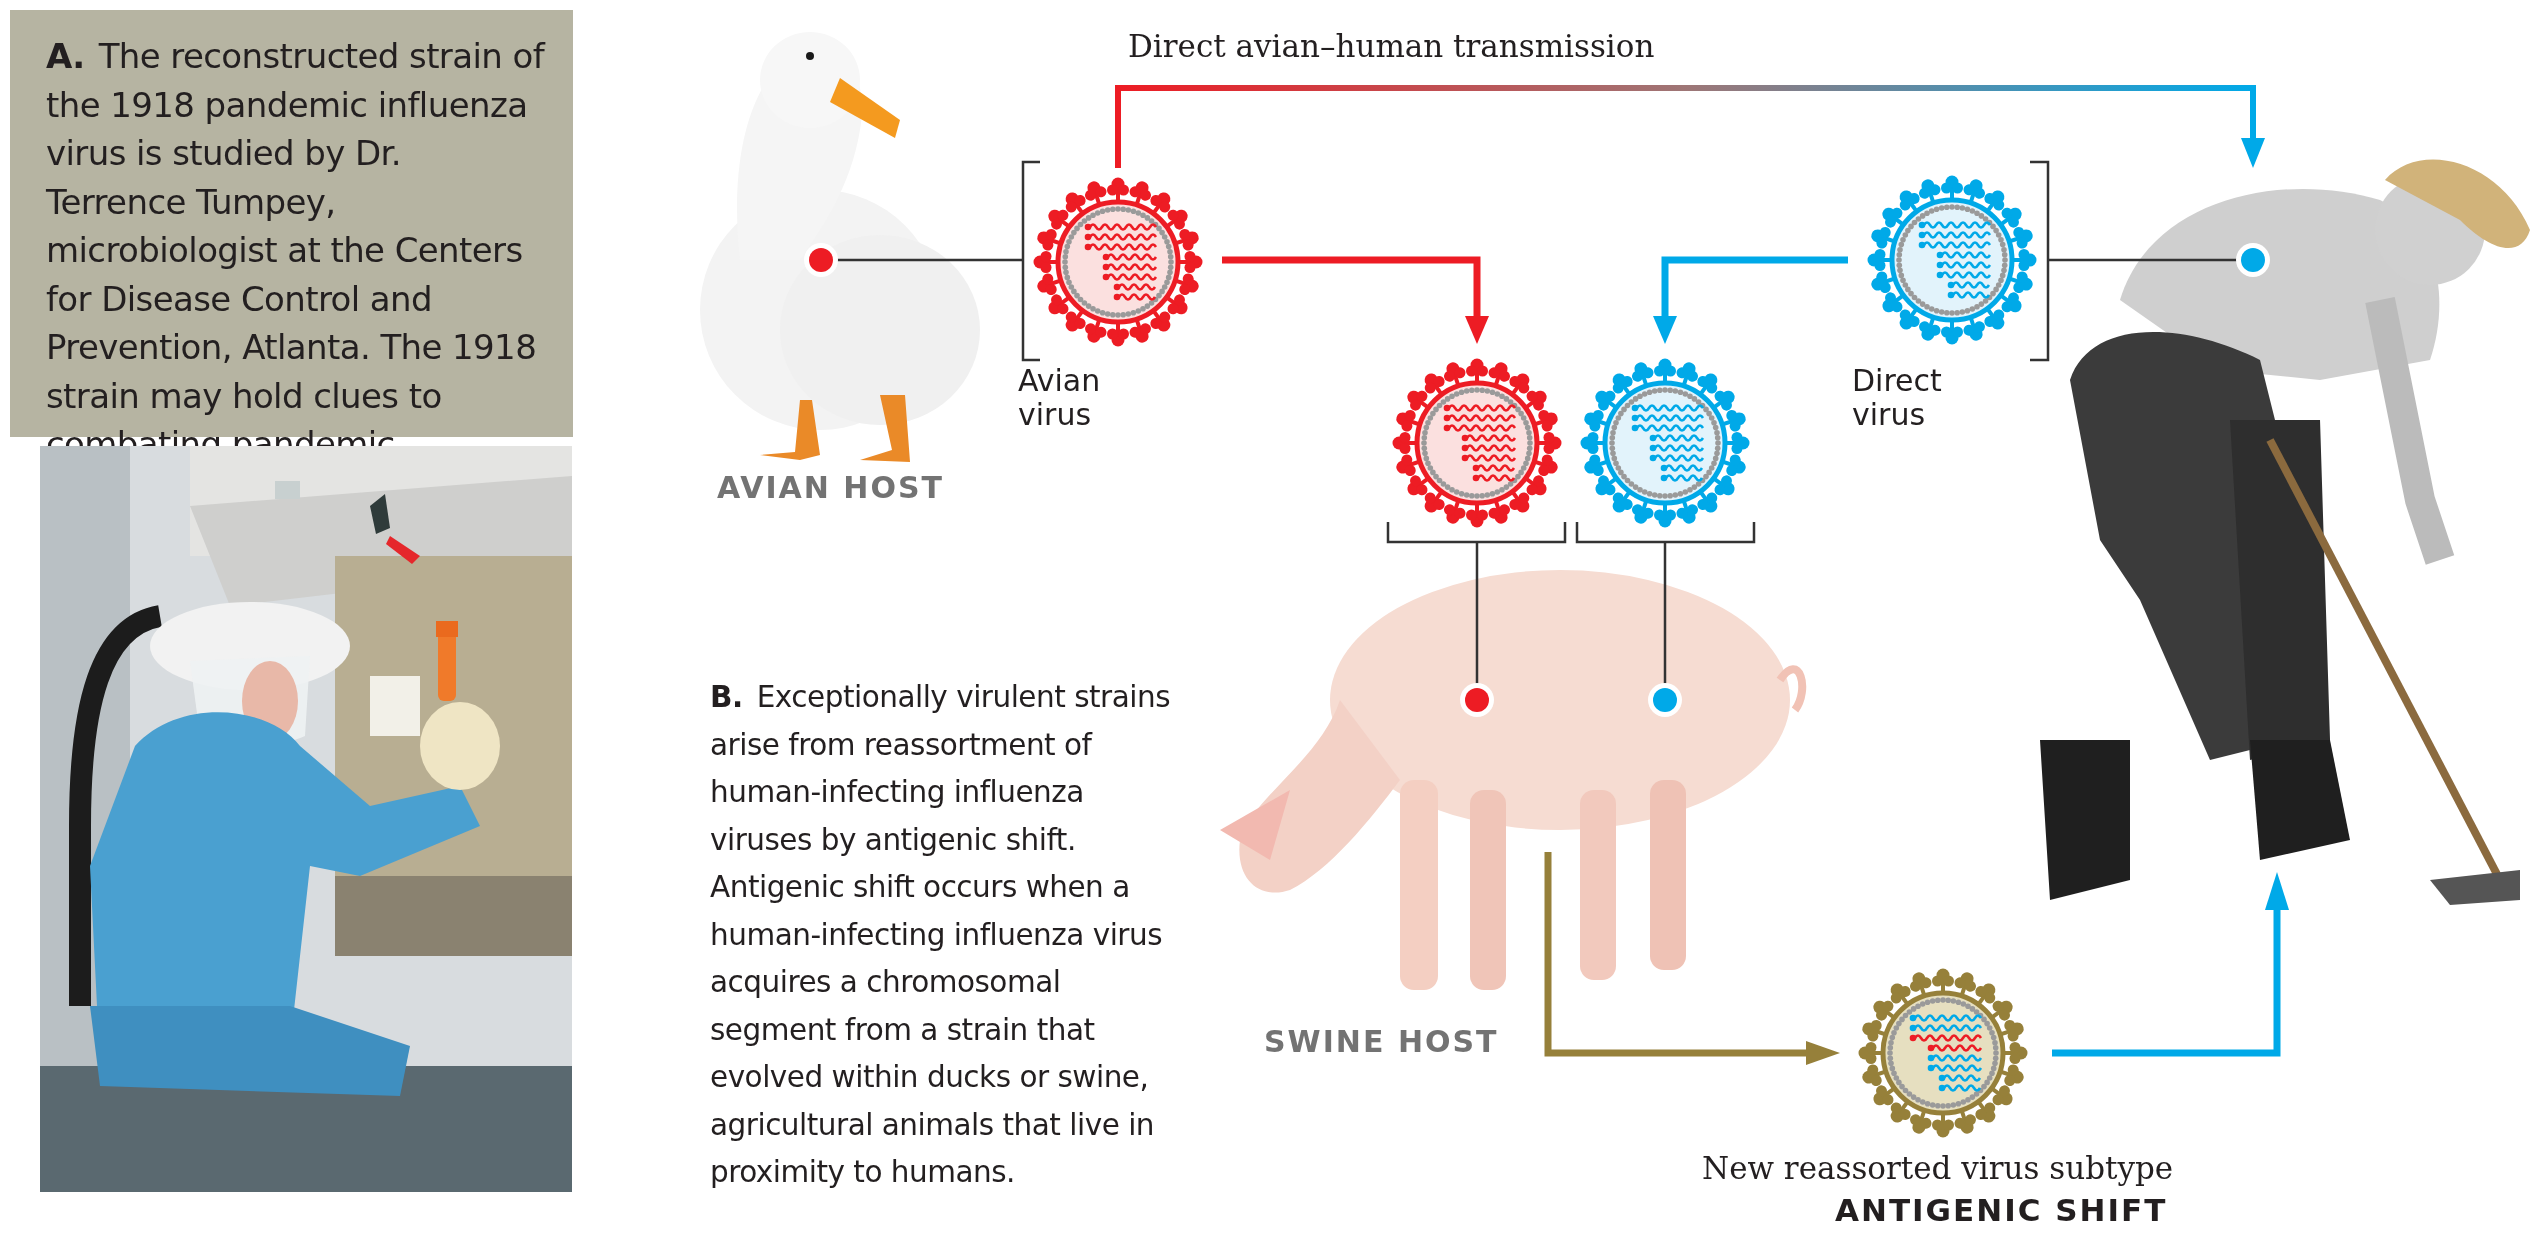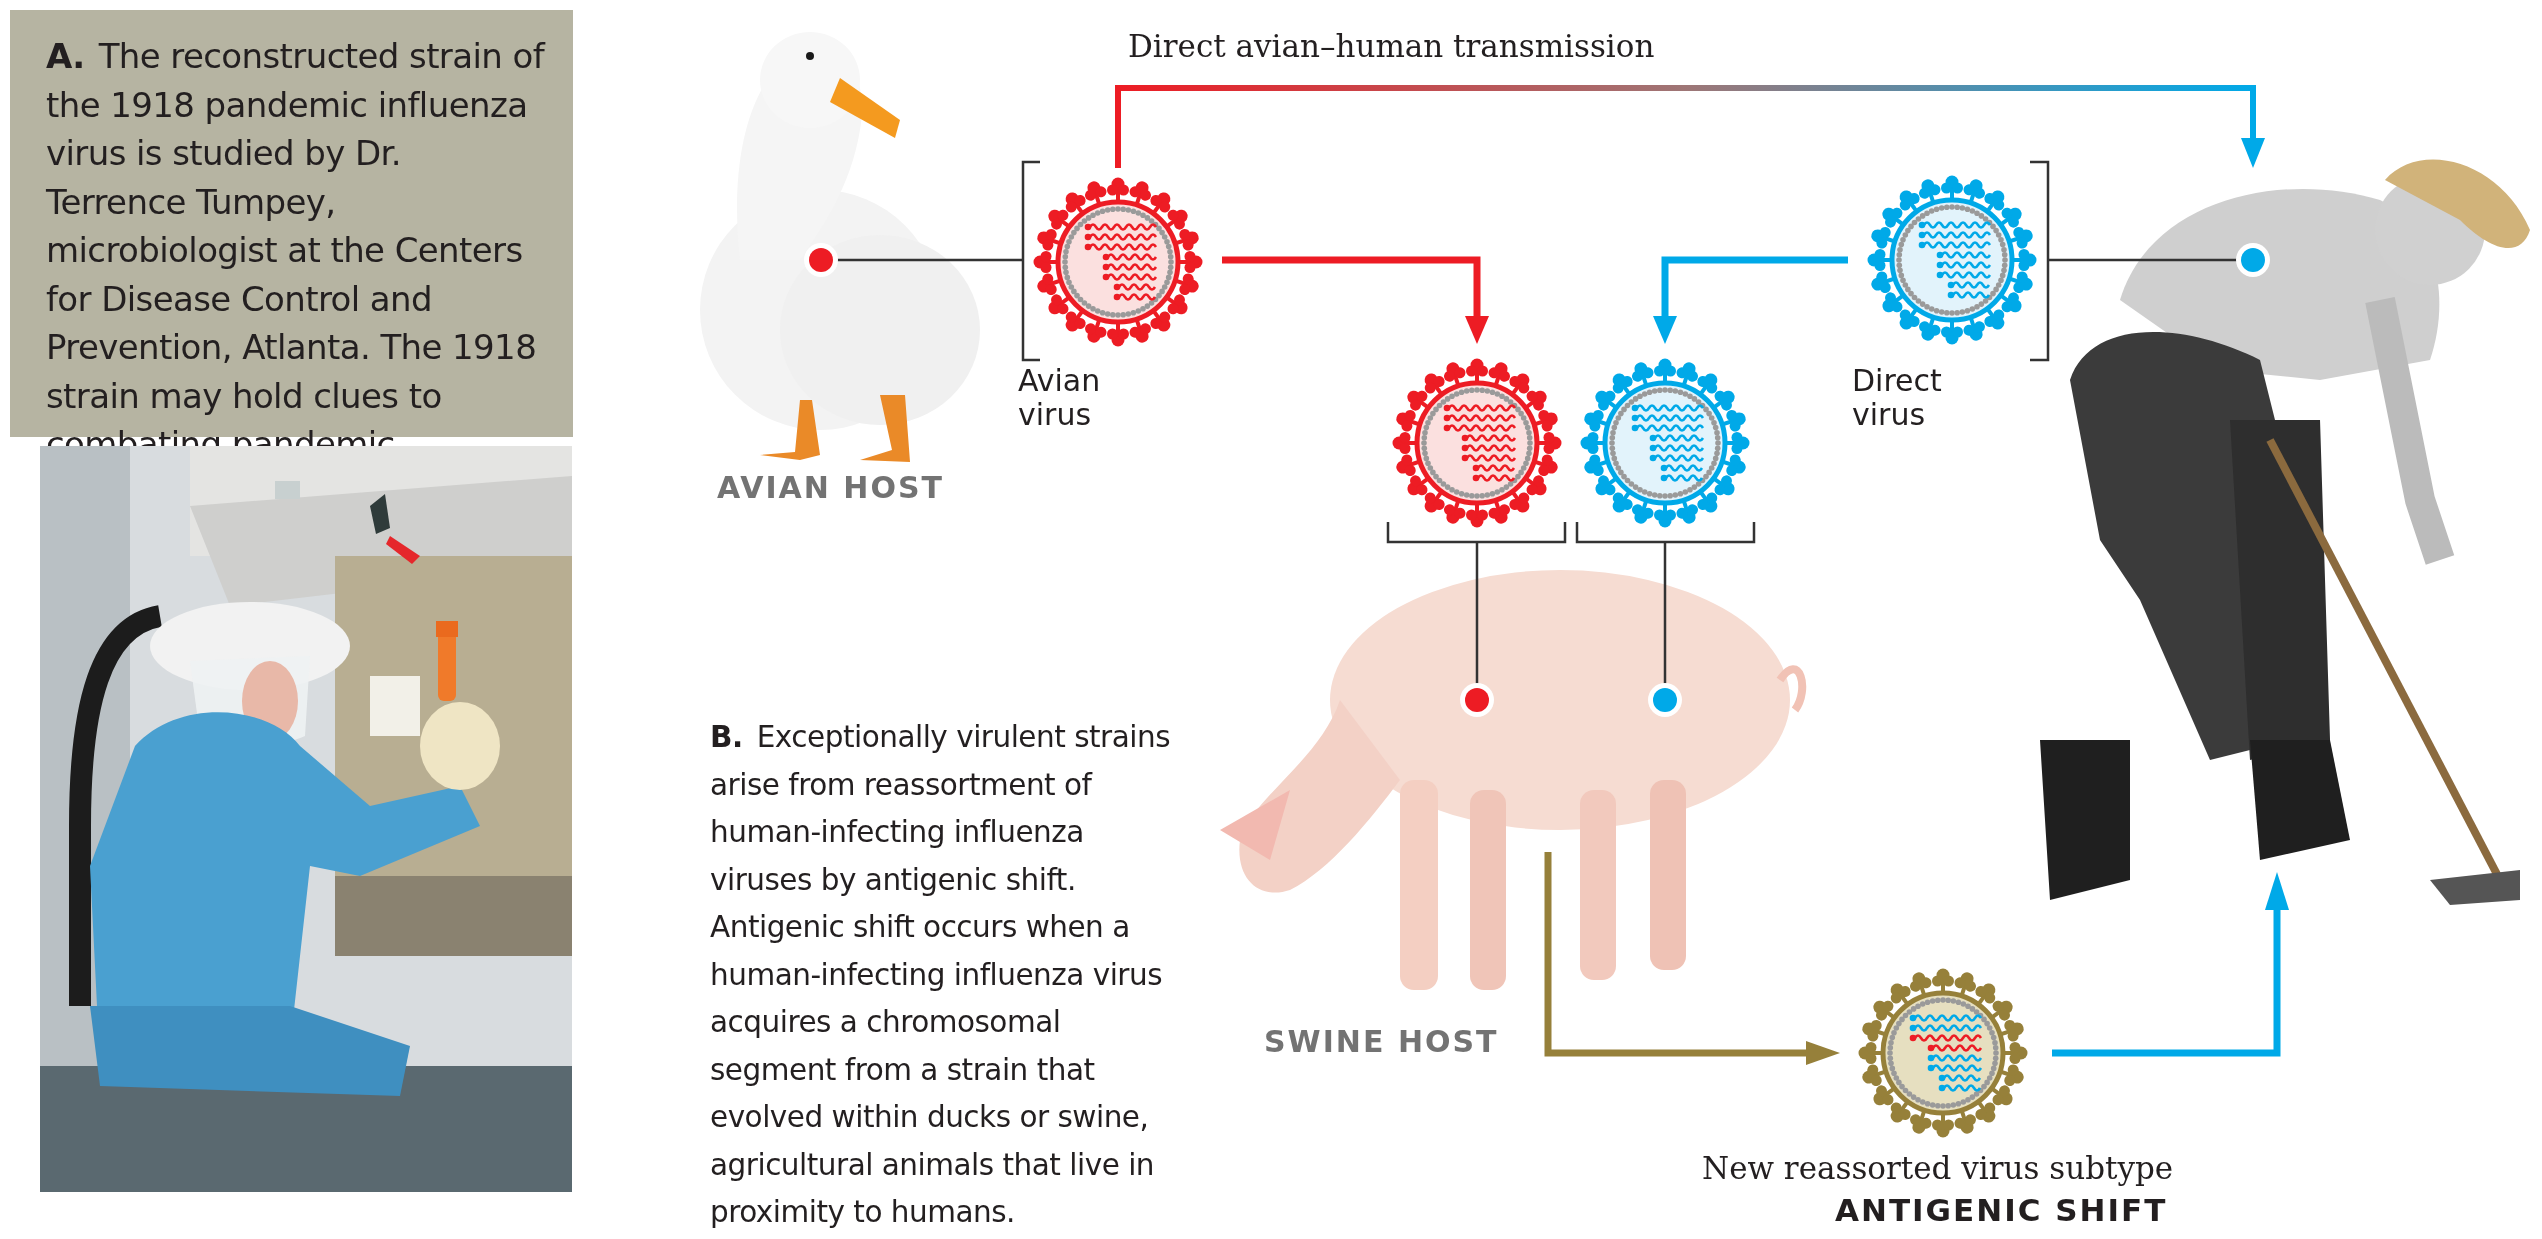--- a/index.html
+++ b/index.html
@@ -2,21 +2,21 @@
 <html><head>
 <meta charset="utf-8">
 <style>
   html,body{margin:0;padding:0;background:#ffffff;}
   body{width:2542px;height:1239px;position:relative;overflow:hidden;font-family:"DejaVu Sans","Liberation Sans",sans-serif;color:#231f20;}
   .abs{position:absolute;}
   #panelA{left:10px;top:10px;width:563px;height:427px;background:#b6b4a2;box-sizing:border-box;padding:22px 26px 0 36px;}
   #panelA p{margin:0;font-family:"DejaVu Sans",sans-serif;font-size:34px;line-height:48.5px;color:#231f20;letter-spacing:-0.6px;}
   .lbl{font-weight:bold;margin-right:14px;}
   #photo{left:40px;top:446px;width:532px;height:746px;background:#c9cdd0;overflow:hidden;}
-  #panelB{left:710px;top:674px;width:480px;margin-top:40px;}
+  #panelB{left:710px;top:674px;width:480px;}
   #panelB p{margin:0;font-family:"DejaVu Sans",sans-serif;font-size:29.5px;line-height:47.5px;color:#231f20;letter-spacing:-0.5px;}
   .host-label{font-family:"DejaVu Sans",sans-serif;font-weight:bold;font-size:30px;letter-spacing:2px;color:#737373;}
   .virus-label{font-family:"DejaVu Sans",sans-serif;font-size:30px;line-height:34px;text-align:left;color:#231f20;width:200px;}
   .serif-cap{font-family:"DejaVu Serif","Liberation Serif",serif;font-size:31px;color:#231f20;white-space:nowrap;}
   #shift-title{font-family:"DejaVu Sans",sans-serif;font-weight:bold;font-size:31px;letter-spacing:2px;color:#231f20;white-space:nowrap;}
   svg{position:absolute;left:0;top:0;}
 </style>
 </head>
 <body>
 

